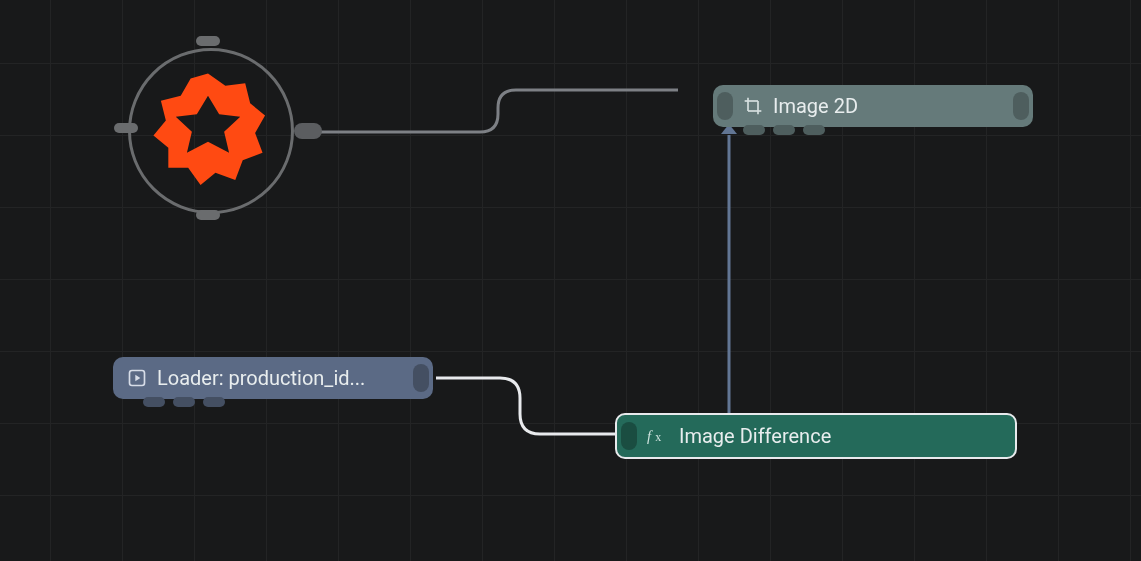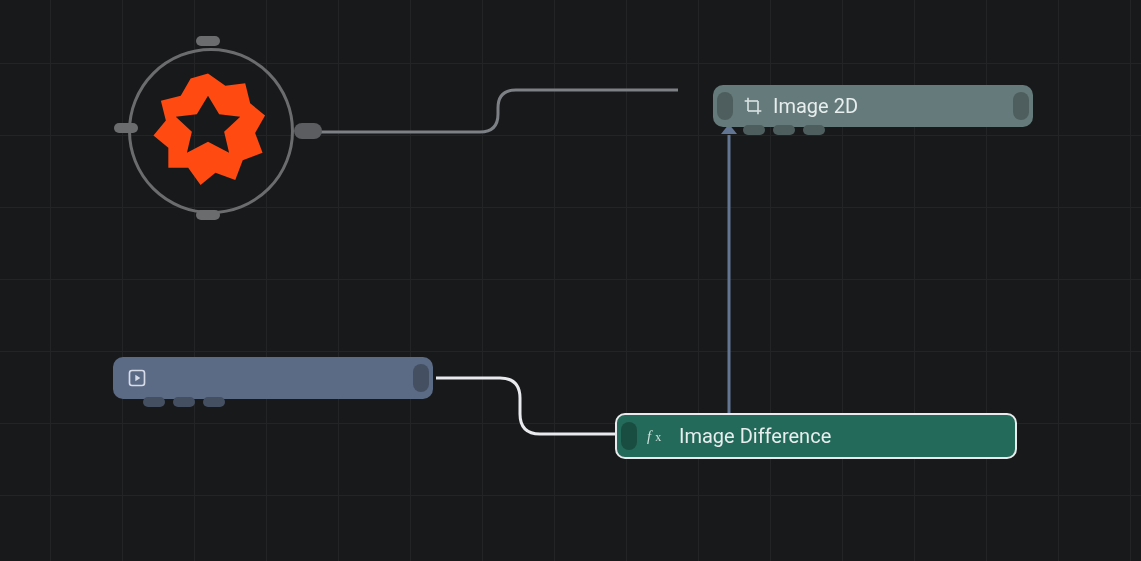--- a/index.html
+++ b/index.html
@@ -98,20 +98,21 @@
     </div>
   </div>
 
   <div class="node node-loader">
     <span class="node-icon" style="margin-left:14px">
       <svg width="20" height="20" viewBox="0 0 24 24" fill="none" stroke="#d7dde8" stroke-width="2">
         <rect x="3" y="3" width="18" height="18" rx="3"></rect>
         <path d="M10 8 L16 12 L10 16 Z" fill="#d7dde8" stroke="none"></path>
       </svg>
     </span>
+    <span class="node-label">Loader: production_id...</span>
     <div class="out-port"></div>
     <div class="node-pills">
       <div class="pill"></div>
       <div class="pill"></div>
       <div class="pill"></div>
     </div>
   </div>
 
   <div class="node node-frame">
     <div class="in-port"></div>

